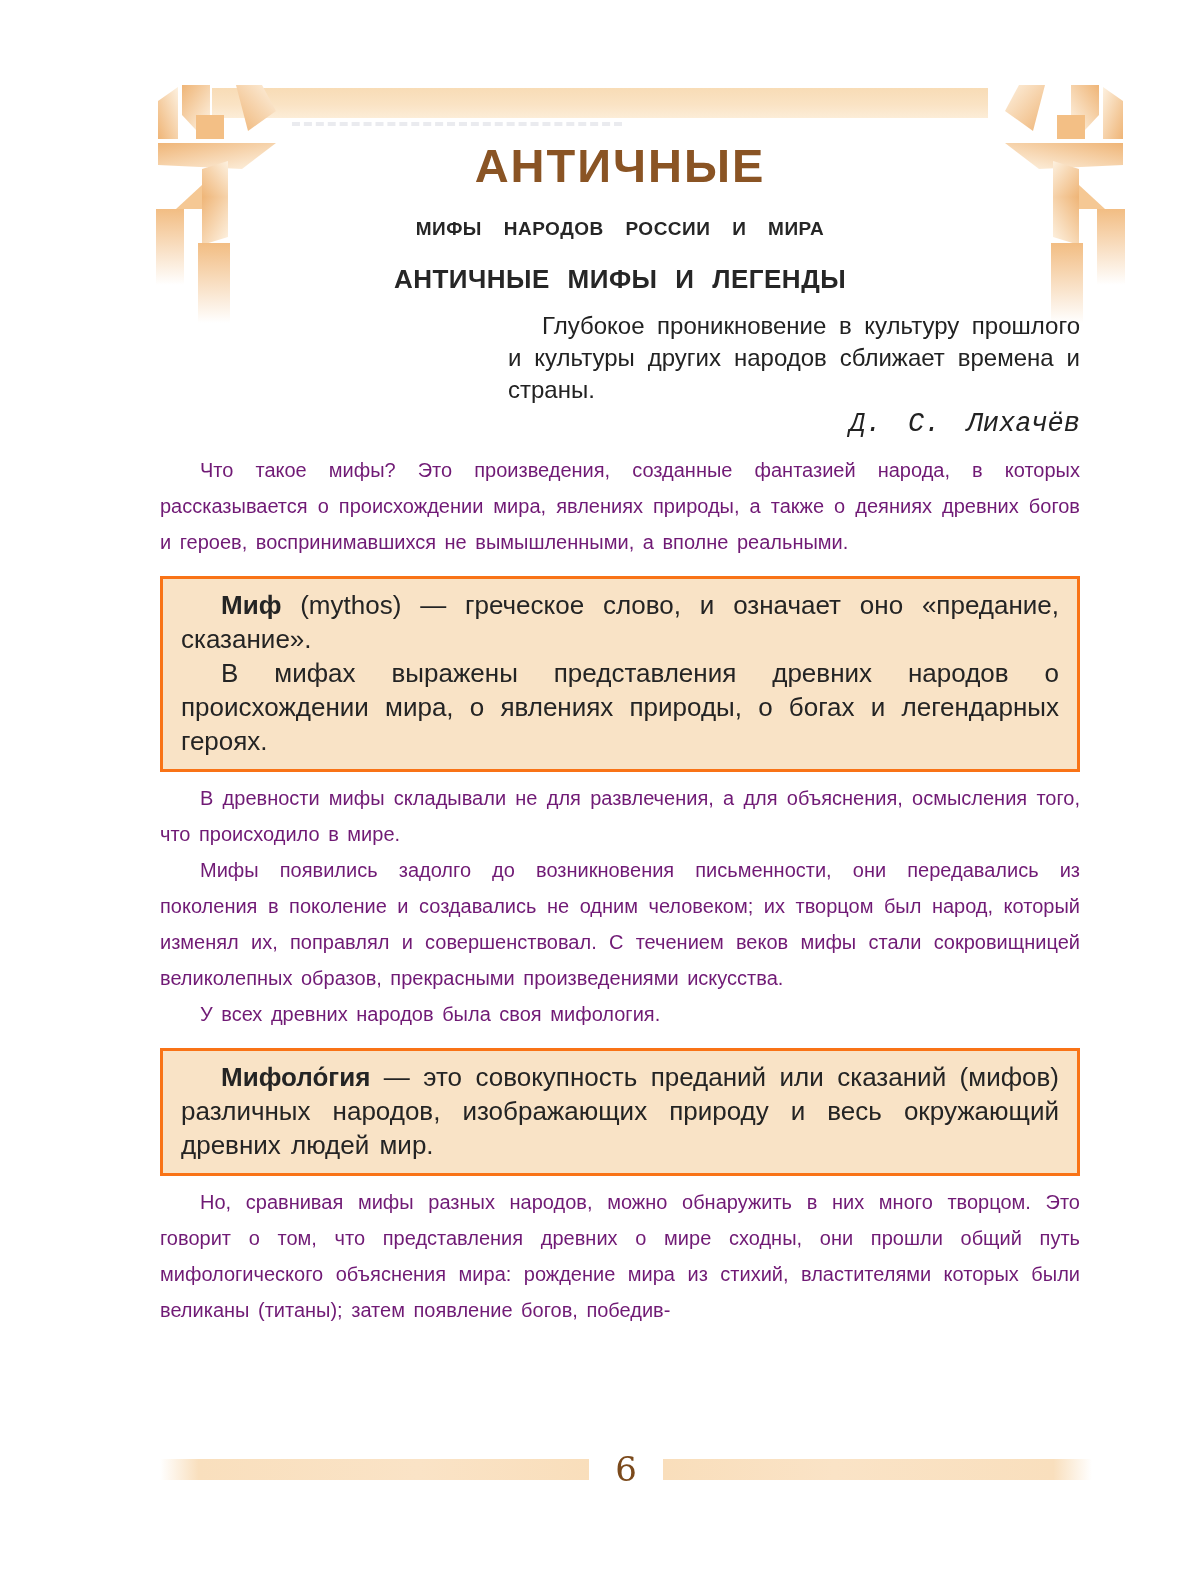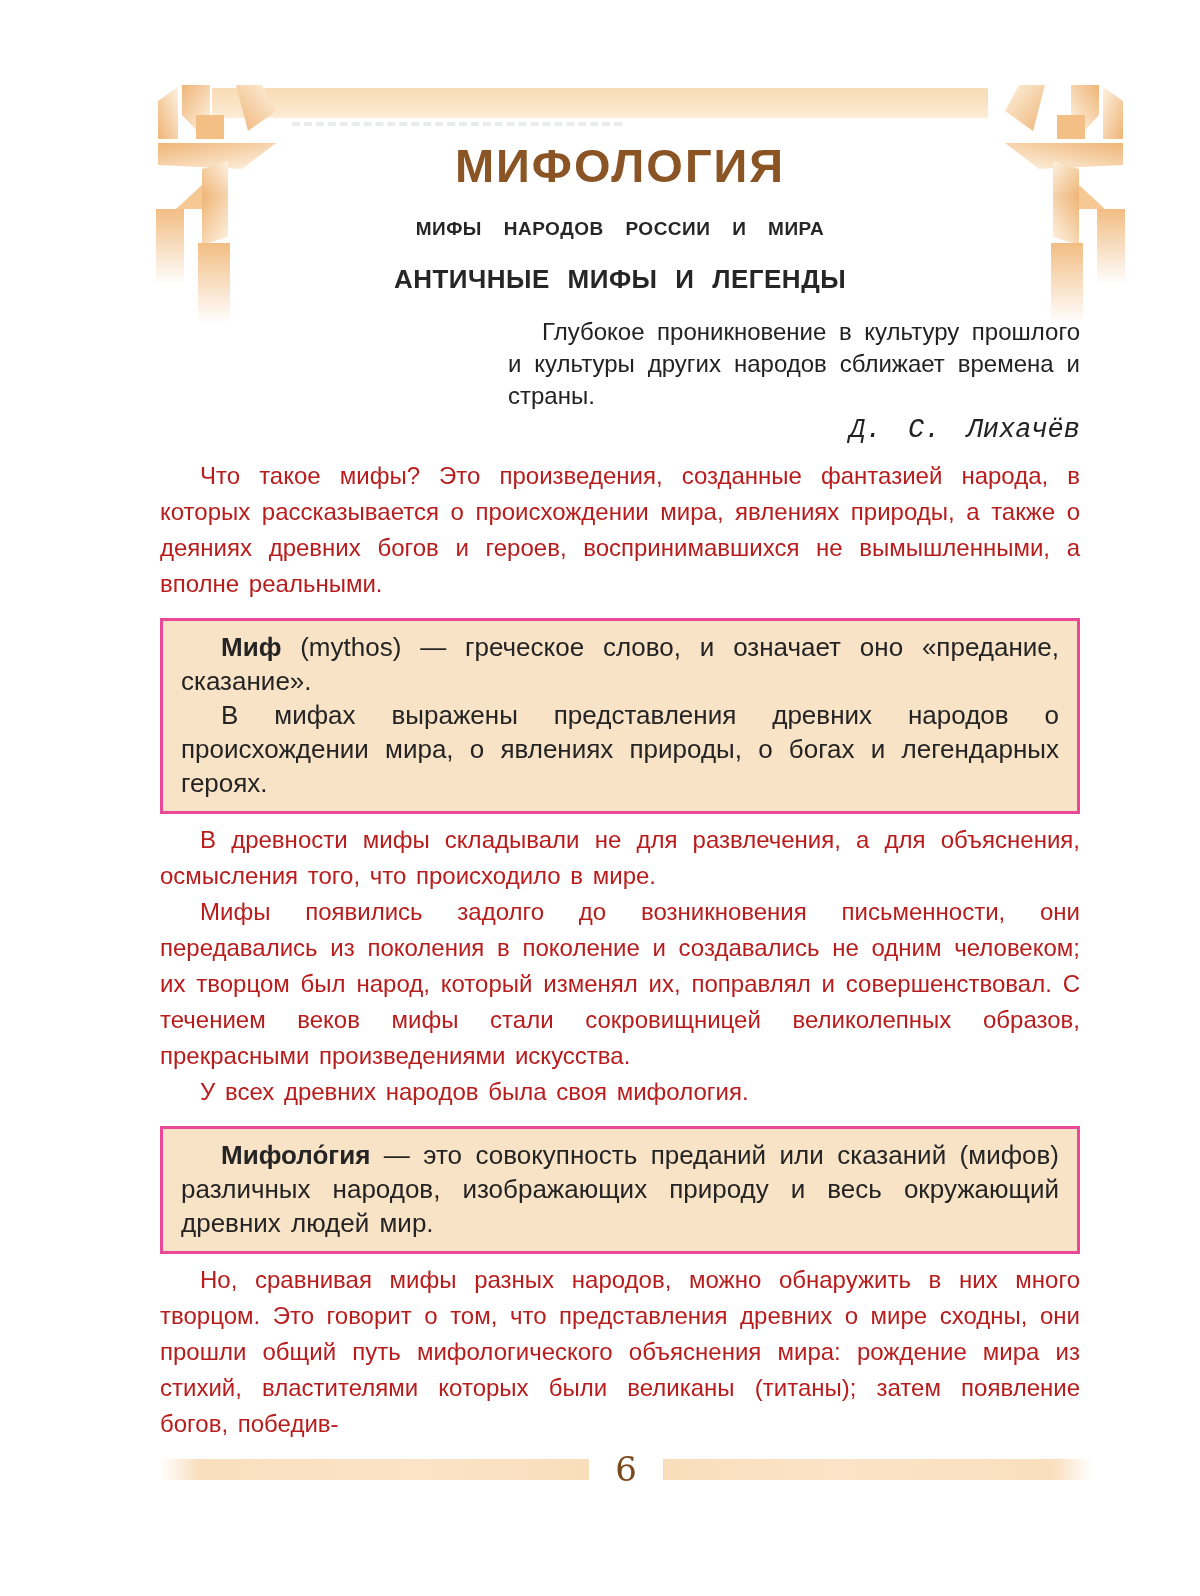--- a/index.html
+++ b/index.html
@@ -28,38 +28,38 @@
     color:#8a5424;letter-spacing:2px;
   }
   h2.section{
     margin:20px 0 0;text-align:center;font-size:19px;line-height:34px;font-weight:bold;
     color:#262626;word-spacing:16px;letter-spacing:0.5px;
   }
   h3.subsection{
     margin:18px 0 8px;text-align:center;font-size:26px;line-height:30px;font-weight:bold;
     color:#262626;word-spacing:10px;letter-spacing:0.5px;
   }
-  .epigraph{margin:22px 0 0;}
+  .epigraph{margin:16px 0 0;}
   .epigraph-text{
     margin:0 0 0 auto;width:572px;font-size:24px;line-height:32px;
     text-align:justify;text-indent:34px;word-spacing:4px;color:#222;
   }
   .epigraph-author{
     margin:2px 0 0;text-align:right;font-family:Liberation Mono, monospace;
     font-style:italic;font-size:27px;line-height:32px;color:#222;word-spacing:10px;
   }
   p.body-p{
-    margin:0;font-size:24px;line-height:36px;text-align:justify;
-    text-indent:40px;color:#b91c1c;word-spacing:3px;
+    margin:0;font-size:20px;line-height:36px;text-align:justify;
+    text-indent:40px;color:#701a75;word-spacing:3px;
   }
   p.p-first{margin-top:12px;}
   p.p-mt{margin-top:8px;}
   
   .def-box{
-    margin:16px 0 0;border:3px solid #ec4899;background:#f9e3c6;
+    margin:16px 0 0;border:3px solid #f97316;background:#f9e3c6;
     padding:9px 18px 11px;
   }
   .def-box p.body-p{font-size:26px;line-height:34px;color:#242424;}
   .def-box b{font-weight:bold;}
   
   .footer{
     position:absolute;left:160px;top:1452px;width:932px;height:34px;
     display:flex;align-items:center;
   }
   .fbar{flex:1;height:21px;align-self:center;}
@@ -121,21 +121,21 @@
     <polygon points="12,58 130,58 96,84 12,80" fill="url(#gradMain)"></polygon>
     <polygon points="56,84 82,76 82,112 56,112" fill="url(#gradMain2)"></polygon>
     <polygon points="56,100 30,124 56,124" fill="#f5c894"></polygon>
     <rect x="10" y="124" width="28" height="76" fill="url(#gradFade)"></rect>
     <polygon points="56,112 82,112 82,152 56,160" fill="url(#gradMain)"></polygon>
     <rect x="52" y="158" width="32" height="80" fill="url(#gradFade)"></rect>
   </svg>
 
   <main class="content">
 
-    <h1 class="chapter">МИФОЛОГИЯ</h1>
+    <h1 class="chapter">АНТИЧНЫЕ</h1>
     <h2 class="section">МИФЫ НАРОДОВ РОССИИ И МИРА</h2>
     <h3 class="subsection">АНТИЧНЫЕ МИФЫ И ЛЕГЕНДЫ</h3>
 
     <div class="epigraph">
       <p class="epigraph-text">Глубокое проникновение в культуру прошлого и культуры других народов сближает времена и страны.</p>
       <p class="epigraph-author">Д. С. Лихачёв</p>
     </div>
 
     <p class="body-p p-first">Что такое мифы? Это произведения, созданные фантазией народа, в которых рассказывается о происхождении мира, явлениях природы, а также о деяниях древних богов и героев, воспринимавшихся не вымышленными, а вполне реальными.</p>
 

